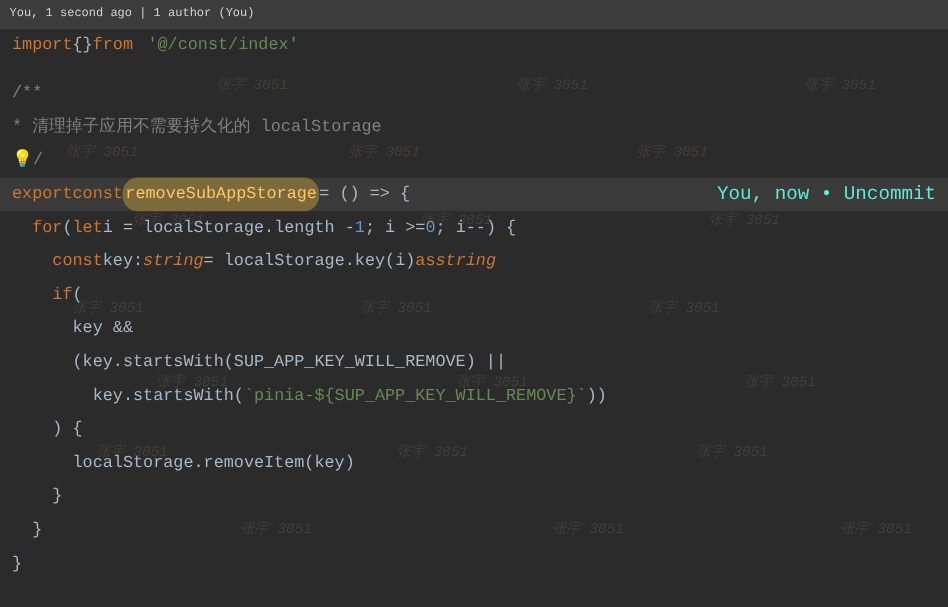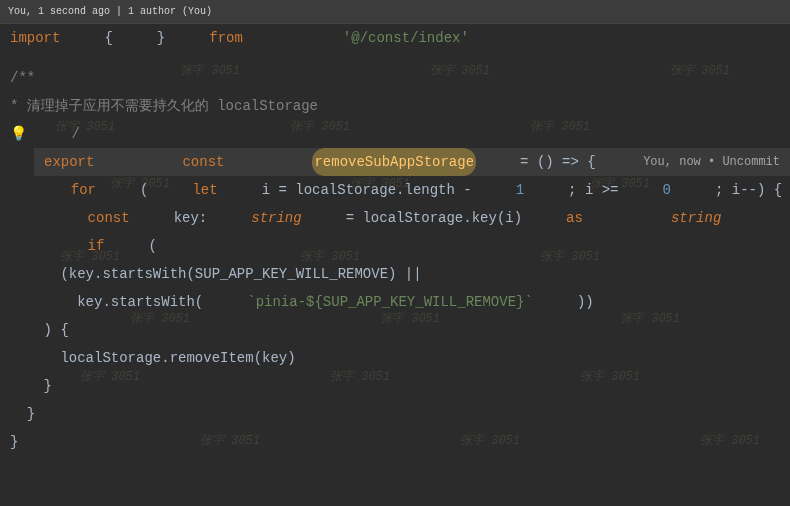--- a/index.html
+++ b/index.html
@@ -42,35 +42,34 @@
       padding: 0;
       line-height: 28px;
     }
 
     .code-line {
       display: flex;
       align-items: center;
       position: relative;
       padding-left: 10px;
       min-height: 28px;
-      gap: 44px;
     }
 
     .code-line.highlighted {
       background: #3a3a3a;
     }
 
     
     .inline-blame {
       position: absolute;
       right: 10px;
       top: 50%;
       transform: translateY(-50%);
-      color: #a3a3a3;
-      font-size: 12px;
+      color: #5eead4;
+      font-size: 16px;
       white-space: nowrap;
     }
 
     
     .kw { color: #cc7832; } 
     .str { color: #6a8759; margin-left: 12px; }
     .num { color: #6897bb; }
     .comment { color: #808080; }
     .plain { color: #a9b7c6; }
     .import-kw { color: #cc7832; }
@@ -118,21 +117,21 @@
 
     <div class="code-line">
       <span class="comment"> * 清理掉子应用不需要持久化的 localStorage</span>
     </div>
 
     <div class="code-line">
       <span class="yellow-bulb">💡</span>
       <span class="comment">/</span>
     </div>
 
-    <div class="code-line highlighted" style="position:relative;margin-left:34px;">
+    <div class="code-line highlighted" style="position:relative;">
       <span class="kw">export</span>
       <span class="plain"> </span>
       <span class="kw">const</span>
       <span class="plain"> </span>
       <span class="highlight-fn">removeSubAppStorage</span>
       <span class="plain"> = () =&gt; {</span>
       <span class="inline-blame">You, now • Uncommit</span>
     </div>
 
     <div class="code-line">
@@ -157,20 +156,23 @@
       <span class="plain"> </span>
       <span class="type-italic">string</span>
     </div>
 
     <div class="code-line">
       <span class="plain">&nbsp;&nbsp;&nbsp;&nbsp;</span>
       <span class="kw">if</span>
       <span class="plain"> (</span>
     </div>
 
+    <div class="code-line">
+      <span class="plain">&nbsp;&nbsp;&nbsp;&nbsp;&nbsp;&nbsp;key &amp;&amp;</span>
+    </div>
 
     <div class="code-line">
       <span class="plain">&nbsp;&nbsp;&nbsp;&nbsp;&nbsp;&nbsp;(key.startsWith(SUP_APP_KEY_WILL_REMOVE) ||</span>
     </div>
 
     <div class="code-line">
       <span class="plain">&nbsp;&nbsp;&nbsp;&nbsp;&nbsp;&nbsp;&nbsp;&nbsp;key.startsWith(</span>
       <span class="tmpl-str">`pinia-${SUP_APP_KEY_WILL_REMOVE}`</span>
       <span class="plain">))</span>
     </div>

